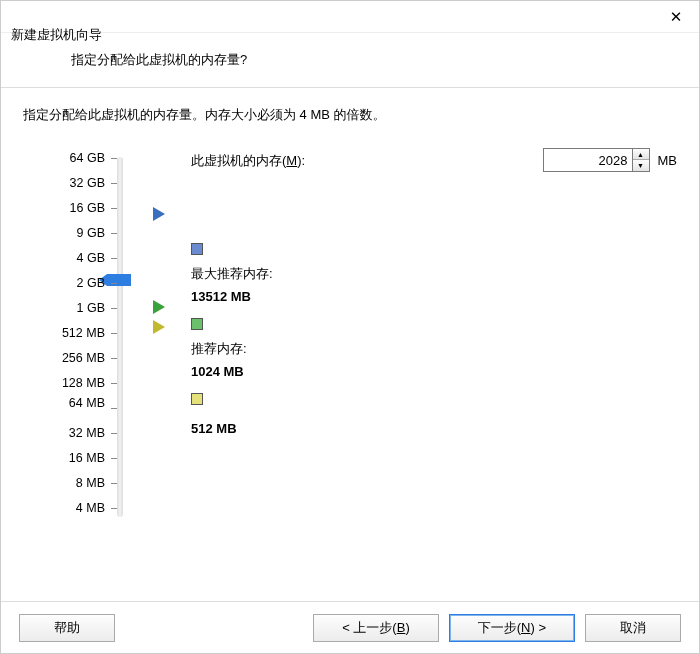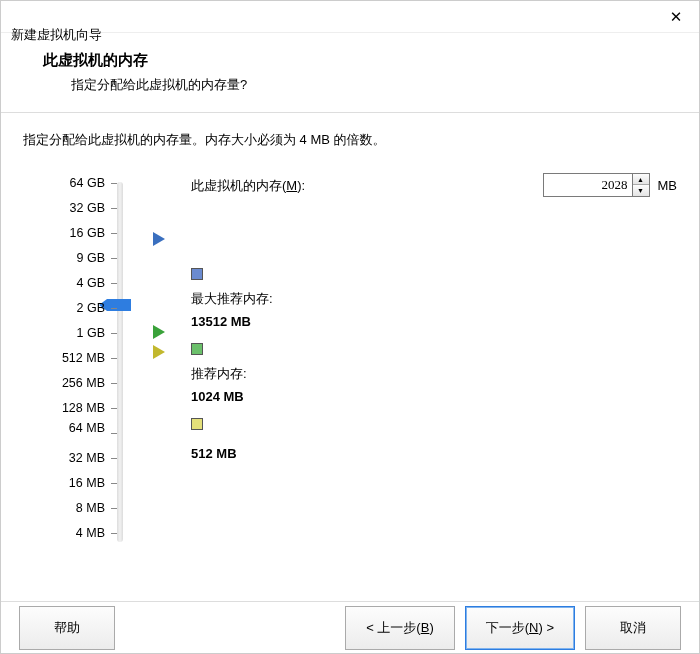--- a/index.html
+++ b/index.html
@@ -134,21 +134,20 @@
   }
   .spin-input {
     width: 90px;
     height: 24px;
     border: 1px solid #7a7a7a;
     text-align: right;
     padding: 0 4px;
     font-size: 13px;
     background: #fff;
     color:#000;
-    font-family:Liberation Serif, serif;
   }
   .spin-input::selection { background:#2e7de0;color:#fff; }
   .spin-btns {
     display: flex; flex-direction: column;
     border: 1px solid #7a7a7a;
     border-left: none;
   }
   .spin-btns div {
     width: 16px; height: 11px;
     background: linear-gradient(#fdfdfd,#e4e4e4);
@@ -180,49 +179,48 @@
     height: 52px;
     border-top: 1px solid #ddd;
     display: flex;
     align-items: center;
     padding: 0 18px;
     gap: 10px;
   }
   .footer .spacer { flex: 1; }
   .btn {
     min-width: 96px;
-    height: 44px;
+    height: 28px;
     border: 1px solid #aaa;
     background: linear-gradient(#fdfdfd,#ececec);
     font-size: 13px;
     display: inline-flex;
     align-items: center;
     justify-content: center;
-    padding: 0 20px;
+    padding: 0 28px;
   }
   .btn.default {
     border: 1px solid #2e7de0;
     box-shadow: inset 0 0 0 1px #7fb3ee;
   }
   .btn u{text-decoration:underline;}
 </style>
 </head>
 <body>
 
 <div class="window">
 
   <div class="titlebar">
     <span class="title">新建虚拟机向导</span>
     <div class="closebtn">
       <span>✕</span>
     </div>
   </div>
 
   <div class="header">
-    <h1>此虚拟机的内存</h1>
     <div class="sub">指定分配给此虚拟机的内存量?</div>
   </div>
 
   <div class="content">
     <div class="instruction">指定分配给此虚拟机的内存量。内存大小必须为 4 MB 的倍数。</div>
 
     <div class="memarea">
 
       <div class="slider-col">
         <div class="track"></div>

